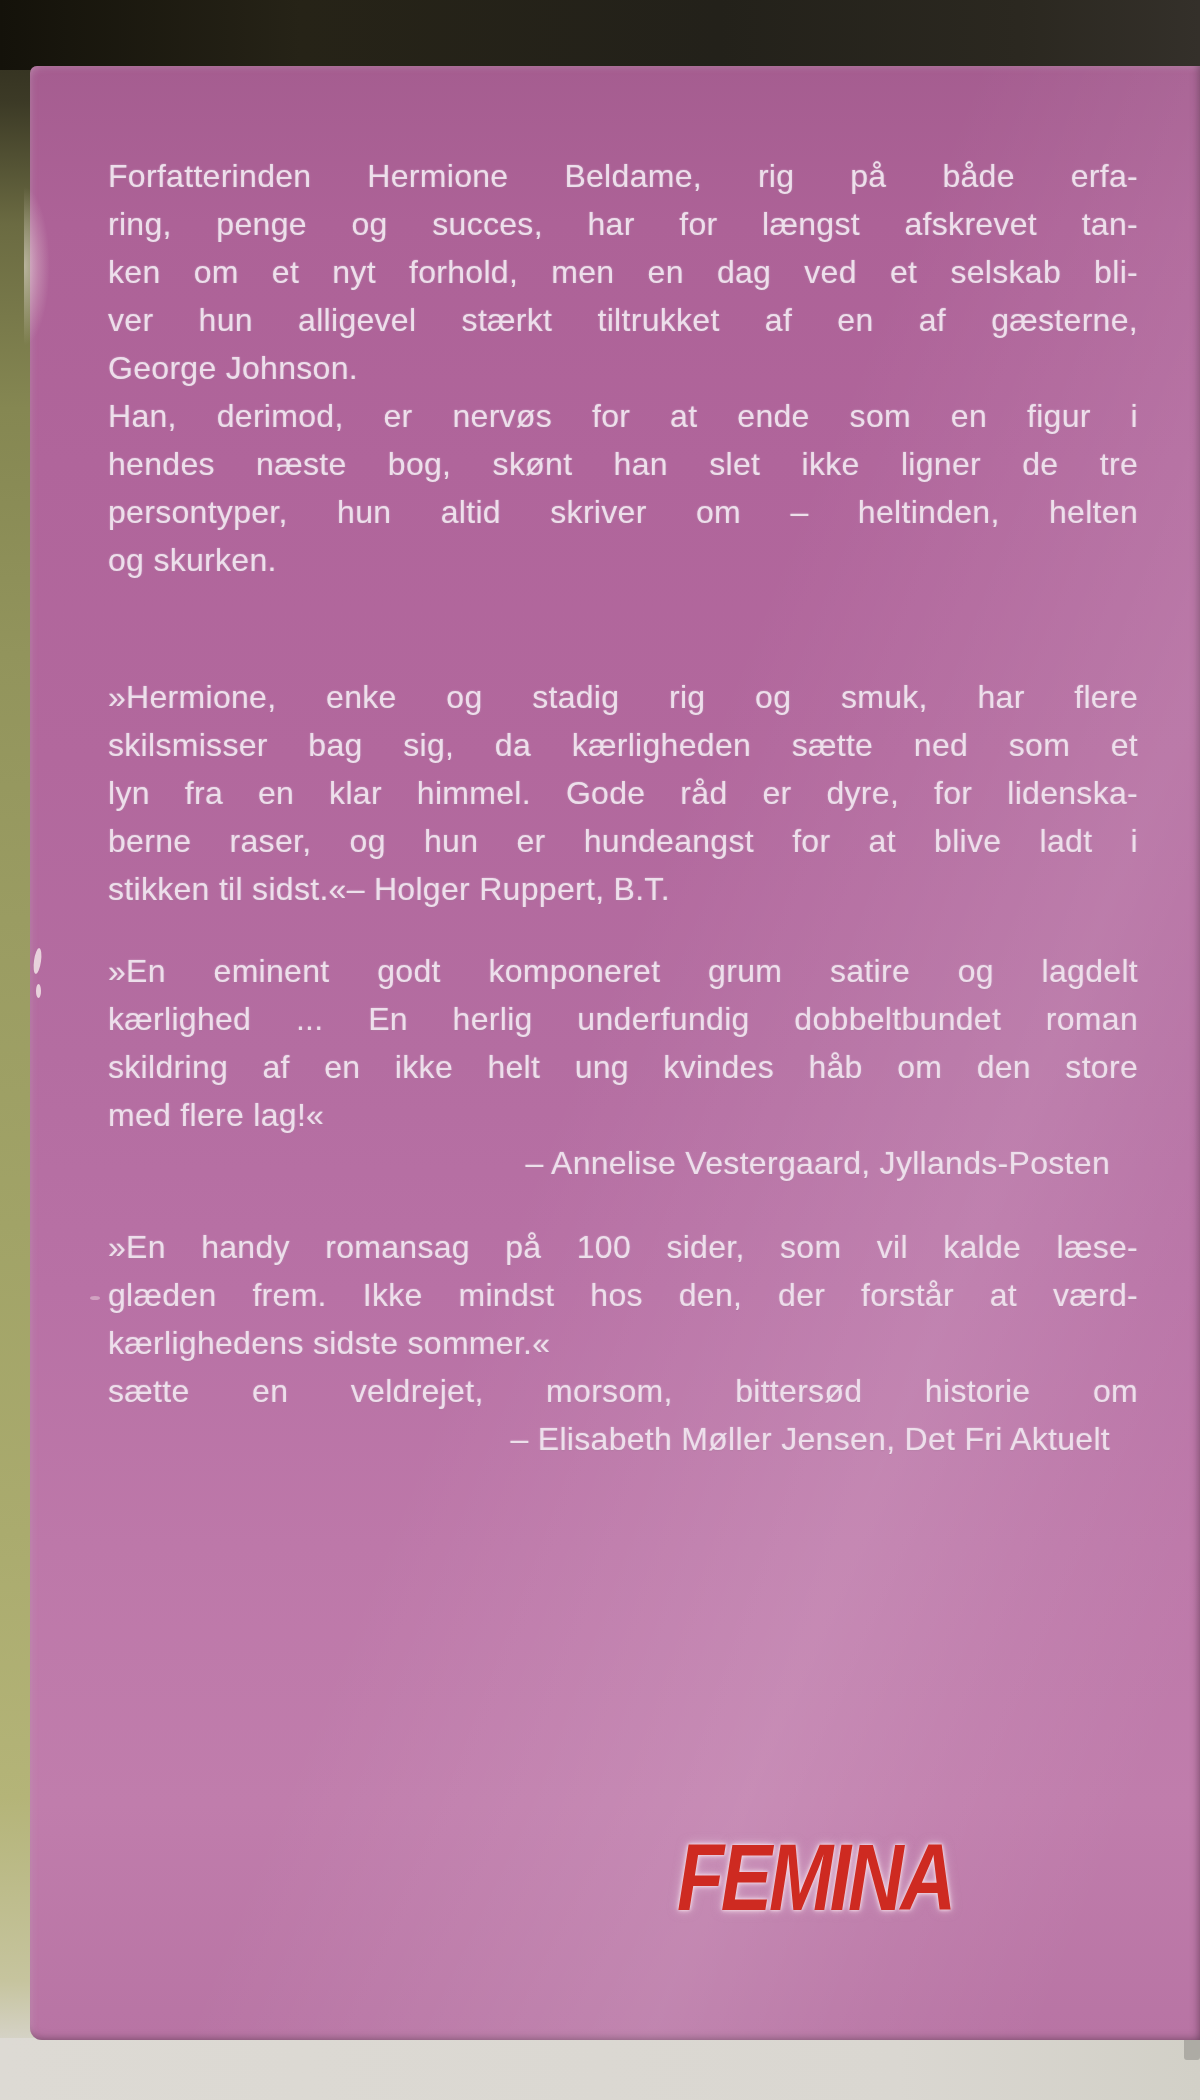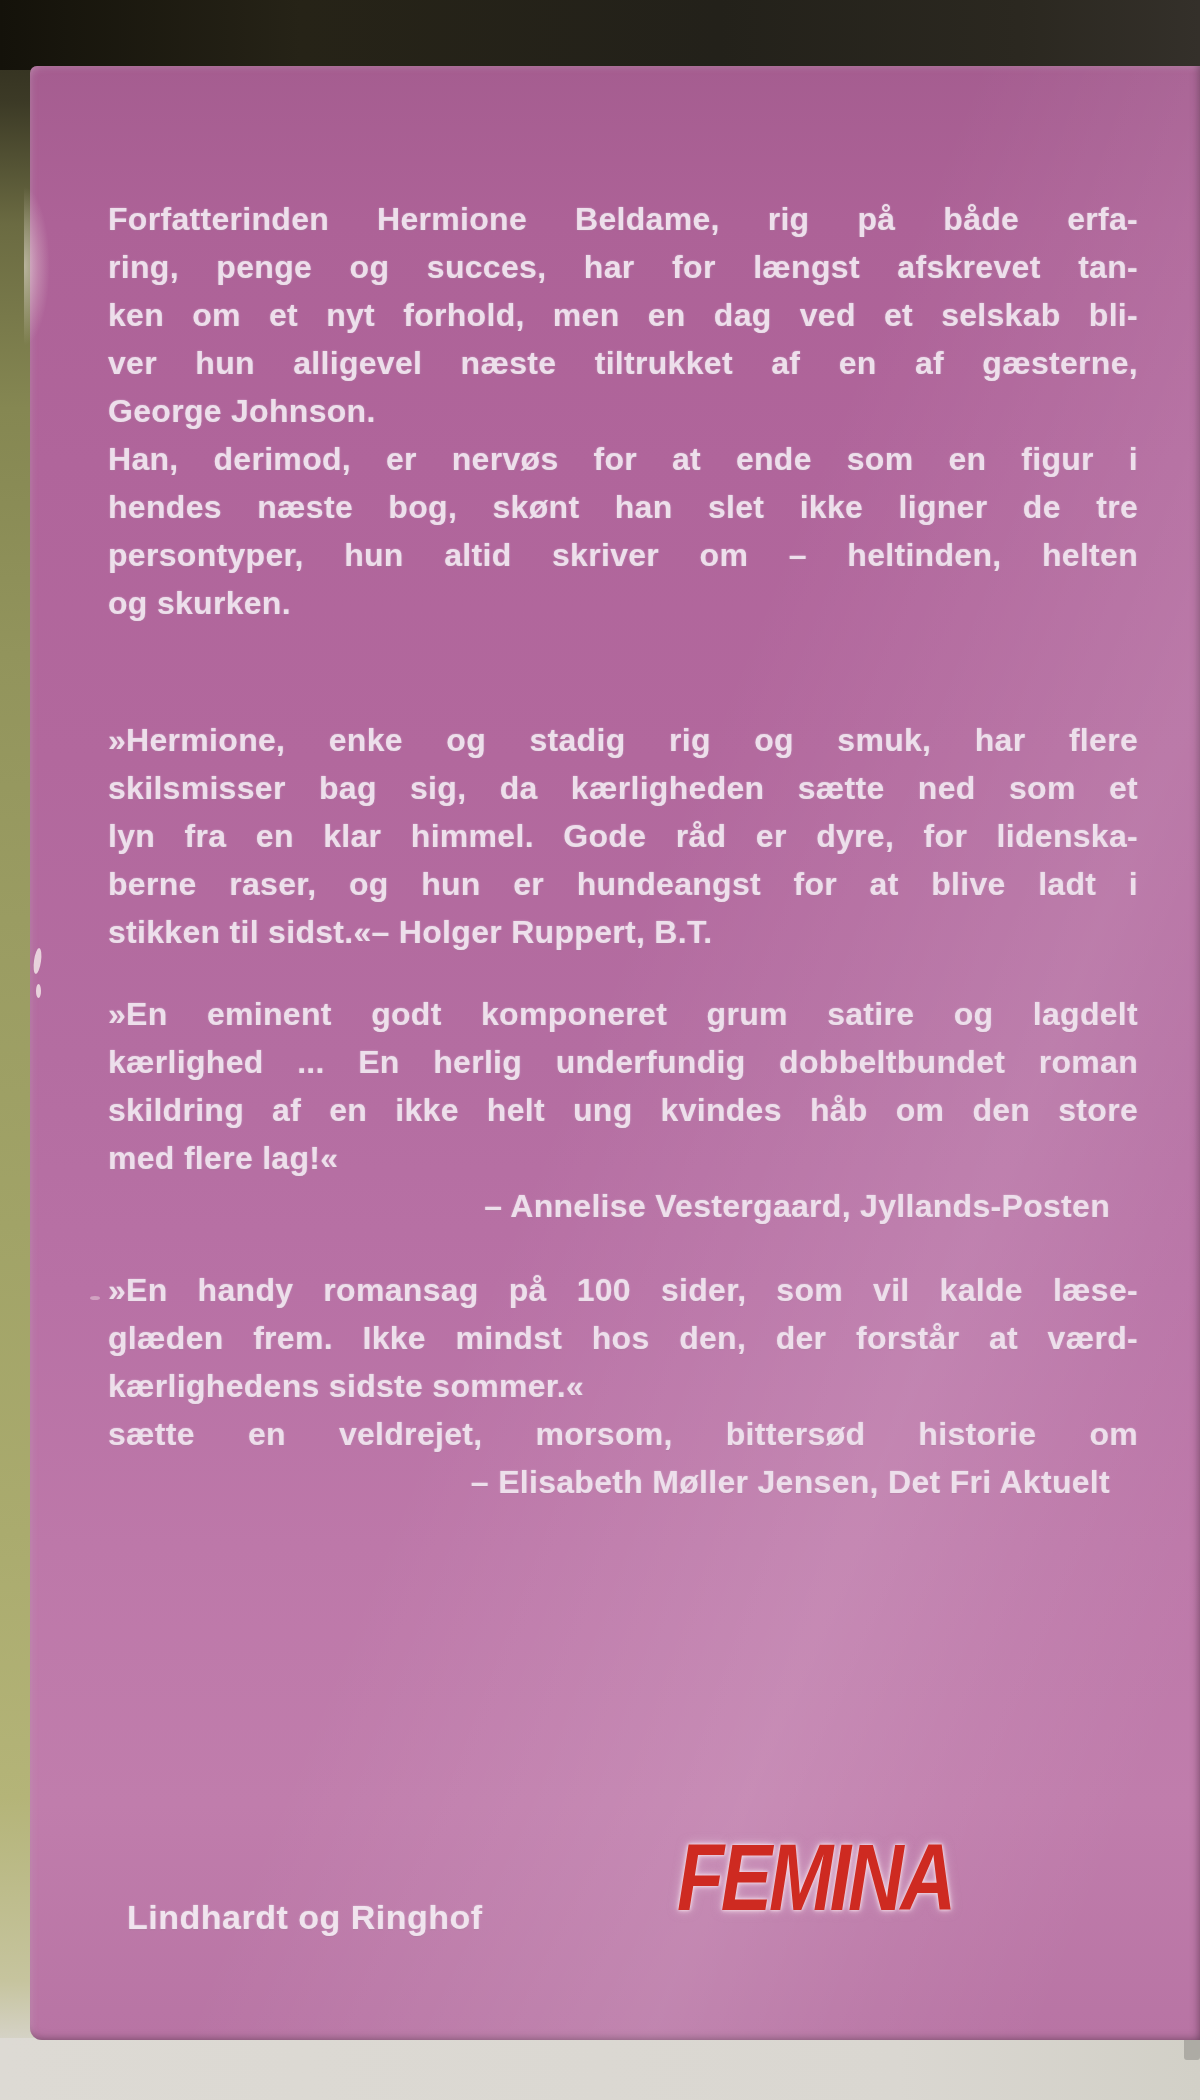--- a/index.html
+++ b/index.html
@@ -37,22 +37,22 @@
       rgba(255,255,255,.12) 72%,rgba(255,255,255,.05) 82%,rgba(255,255,255,0) 92%);}
   .worn-corner{position:absolute;left:-6px;top:120px;width:26px;height:160px;pointer-events:none;
     background:radial-gradient(ellipse at left,rgba(245,235,230,.55),rgba(245,235,230,0) 70%);}
   .scuff{position:absolute;background:rgba(250,244,240,.75);border-radius:50%;pointer-events:none;}
   .scuff.s1{left:4px;top:882px;width:7px;height:26px;transform:rotate(8deg);}
   .scuff.s2{left:6px;top:918px;width:5px;height:14px;}
   .scuff.s3{left:60px;top:1230px;width:10px;height:4px;opacity:.5;}
 
   
   .text-col{position:absolute;left:78px;right:62px;top:86px;
-    font-size:32px;font-weight:700;line-height:48px;letter-spacing:.3px;
-    color:#eddfeb;text-shadow:0 0 2px rgba(240,222,240,.55),0 1px 1px rgba(120,60,100,.25);margin-top:43px;}
+    font-size:32px;font-weight:400;line-height:48px;letter-spacing:.3px;
+    color:#eddfeb;text-shadow:0 0 2px rgba(240,222,240,.55),0 1px 1px rgba(120,60,100,.25);}
   .ln{text-align:justify;text-align-last:justify;white-space:nowrap;}
   .ln.end{text-align:justify;text-align-last:left;}
   .split{display:flex;justify-content:flex-start;white-space:nowrap;}
   .attr{text-align:left;text-align-last:right;padding-right:28px;white-space:nowrap;}
   .para1{margin-bottom:89px;}
   .quote1{margin-bottom:34px;}
   .quote2{margin-bottom:36px;}
 
   
   .publisher{position:absolute;left:97px;top:1832px;font-size:34px;font-weight:700;
@@ -79,21 +79,21 @@
     <div class="scuff s1"></div>
     <div class="scuff s2"></div>
     <div class="scuff s3"></div>
 
     <div class="text-col">
 
       <div class="para1">
         <div class="ln">Forfatterinden Hermione Beldame, rig på både erfa-</div>
         <div class="ln">ring, penge og succes, har for længst afskrevet tan-</div>
         <div class="ln">ken om et nyt forhold, men en dag ved et selskab bli-</div>
-        <div class="ln">ver hun alligevel næste tiltrukket af en af gæsterne,</div>
+        <div class="ln">ver hun alligevel stærkt tiltrukket af en af gæsterne,</div>
         <div class="ln end">George Johnson.</div>
         <div class="ln">Han, derimod, er nervøs for at ende som en figur i</div>
         <div class="ln">hendes næste bog, skønt han slet ikke ligner de tre</div>
         <div class="ln">persontyper, hun altid skriver om – heltinden, helten</div>
         <div class="ln end">og skurken.</div>
       </div>
 
       <div class="quote1">
         <div class="ln">»Hermione, enke og stadig rig og smuk, har flere</div>
         <div class="ln">skilsmisser bag sig, da kærligheden sætte ned som et</div>
@@ -116,17 +116,16 @@
       <div class="quote3">
         <div class="ln">»En handy romansag på 100 sider, som vil kalde læse-</div>
         <div class="ln">glæden frem. Ikke mindst hos den, der forstår at værd-</div>
         <div class="ln end">kærlighedens sidste sommer.«</div>
         <div class="ln">sætte en veldrejet, morsom, bittersød historie om</div>
         <div class="attr">– Elisabeth Møller Jensen, Det Fri Aktuelt</div>
       </div>
 
     </div>
 
-    <div class="publisher">Lindhardt og Ringhof</div>
     <div class="femina">FEMINA</div>
   </div>
 
 </div>
 
 </body></html>

